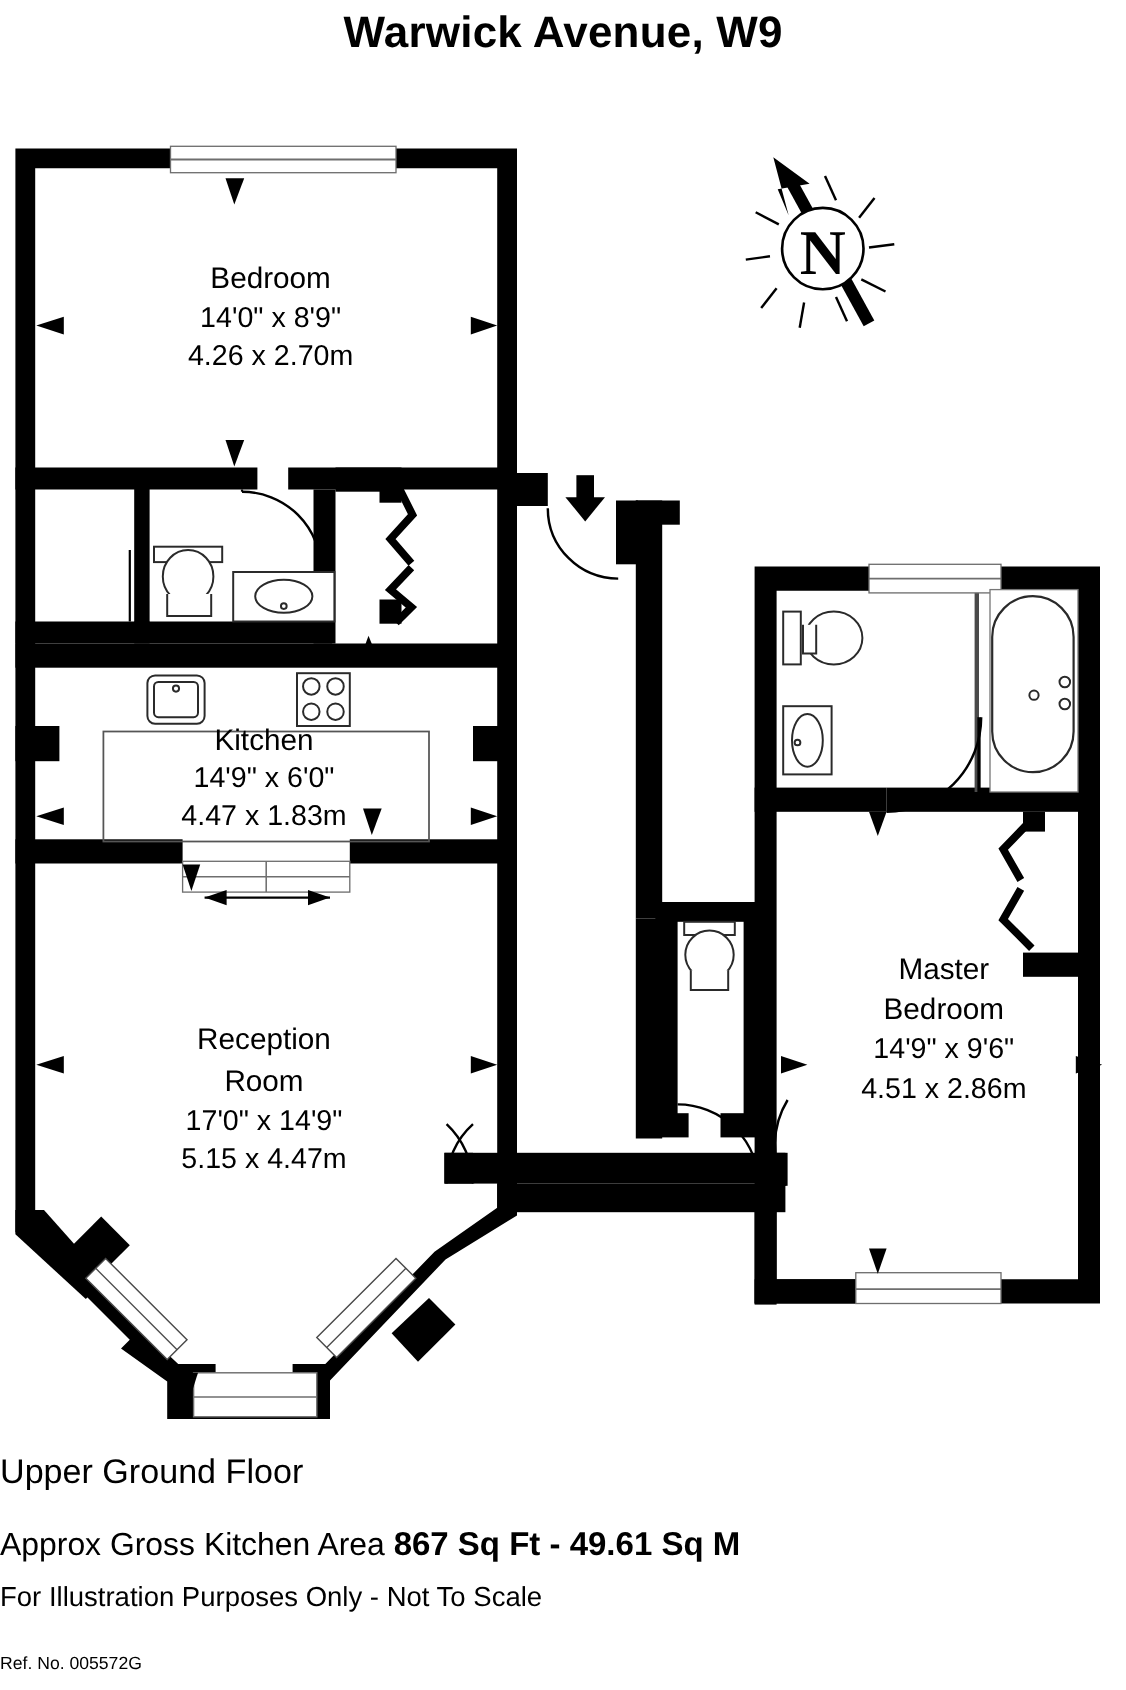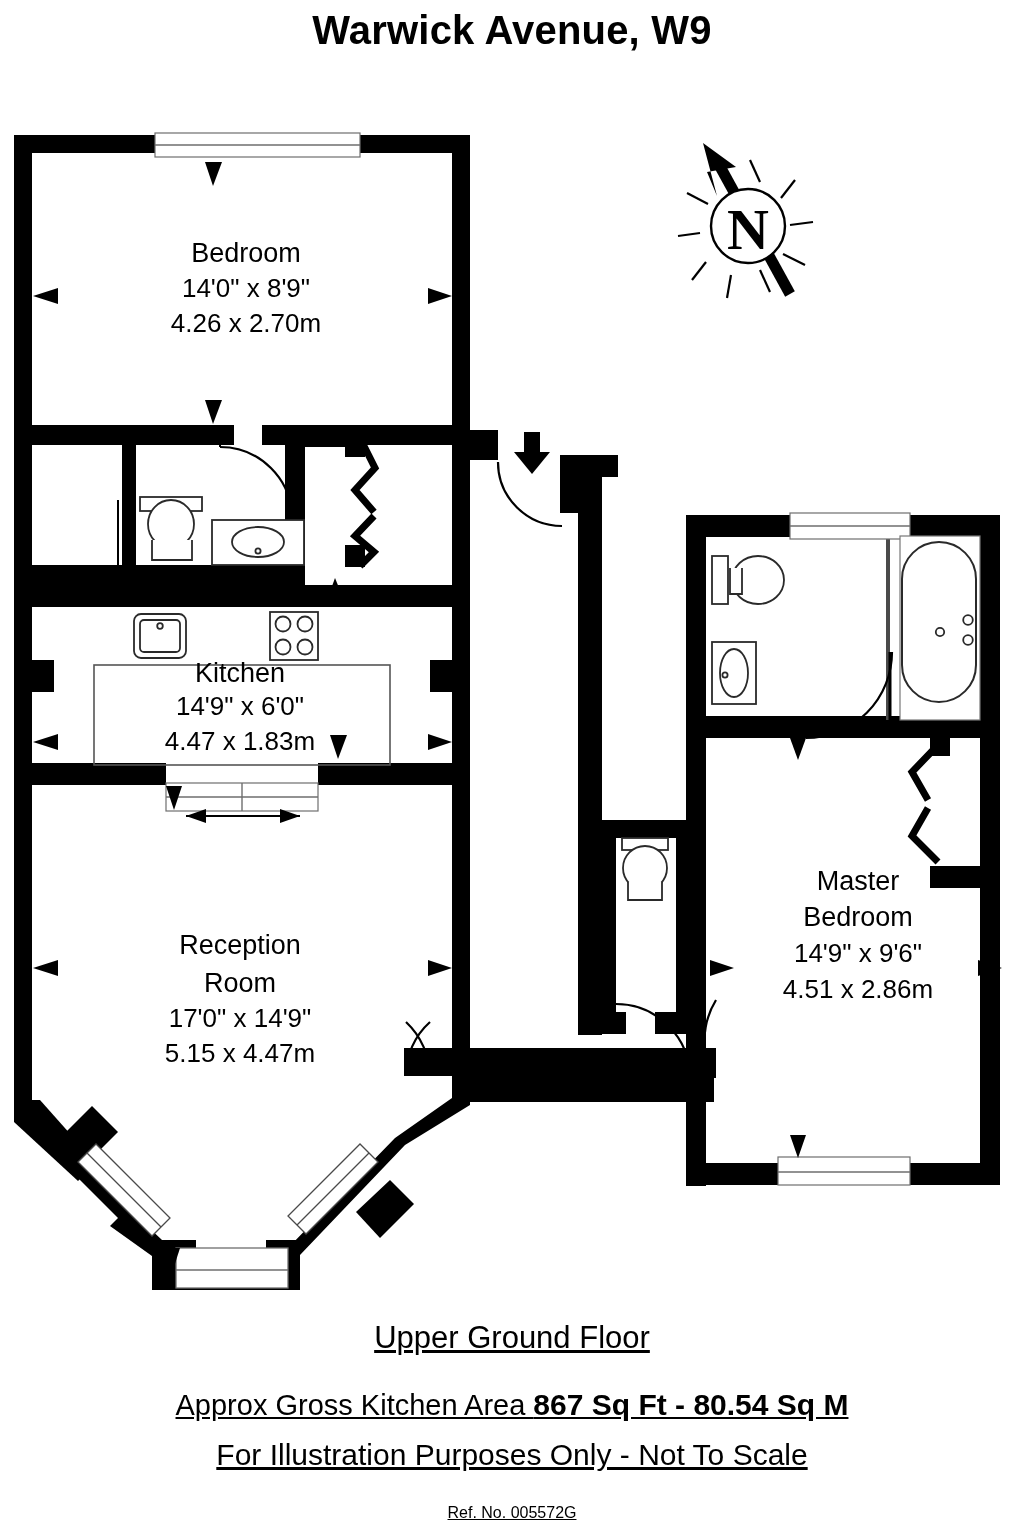--- a/index.html
+++ b/index.html
@@ -34,38 +34,37 @@
     position: absolute;
     left: 0;
     top: 0;
     width: 1024px;
     height: 1536px;
   }
   .footer {
     position: absolute;
     left: 0;
     width: 1024px;
-    text-align: center;
-    text-decoration: underline;
+    text-align: left;
   }
   .floor-label {
     top: 1320px;
     font-size: 31px;
   }
   .area-line {
     top: 1388px;
     font-size: 29px;
   }
   .area-line .bold {
     font-weight: bold;
     font-size: 30px;
   }
   .illus-line {
     top: 1438px;
-    font-size: 30px;
+    font-size: 25px;
   }
   .web-line {
     top: 1474px;
     font-size: 24px;
   }
   .ref-line {
     top: 1504px;
     font-size: 16px;
   }
   .rm {
@@ -411,18 +410,18 @@
     <g stroke="#000" stroke-width="2">
       <line x1="186" y1="816" x2="300" y2="816"></line>
       <polygon points="186,816 206,809 206,823" fill="#000" stroke="none"></polygon>
       <polygon points="300,816 280,809 280,823" fill="#000" stroke="none"></polygon>
     </g>
 
   </svg>
 
   <div class="footer floor-label">Upper Ground Floor</div>
 
-  <div class="footer area-line"><span>Approx Gross Kitchen Area </span><span class="bold">867 Sq Ft  - 80.54 Sq M</span></div>
+  <div class="footer area-line"><span>Approx Gross Kitchen Area </span><span class="bold">867 Sq Ft  - 49.61 Sq M</span></div>
 
   <div class="footer illus-line">For Illustration Purposes Only - Not To Scale</div>
   <div class="footer ref-line">Ref. No. 005572G</div>
 
 </div>
 
 </body></html>

